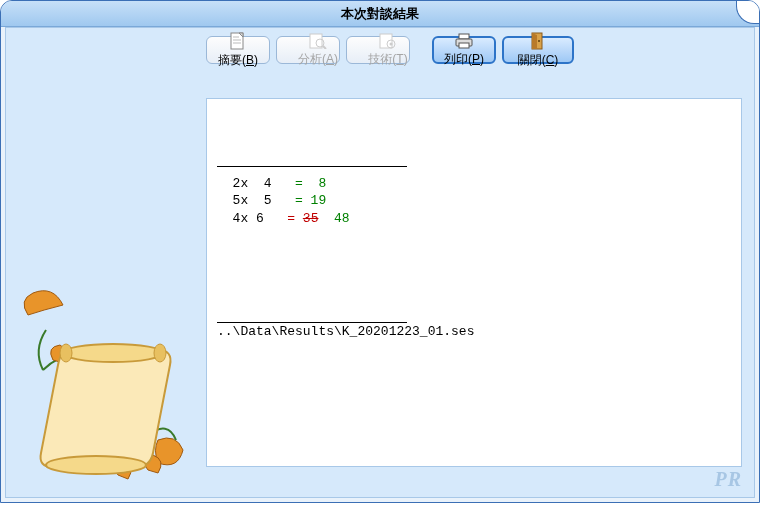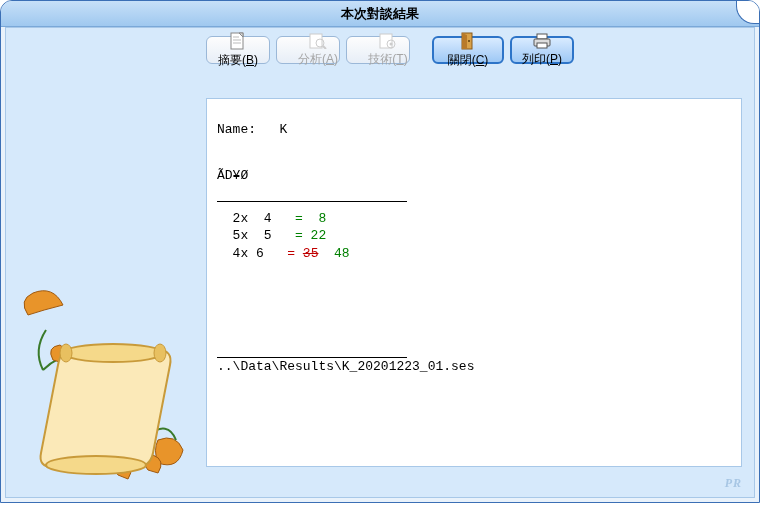--- a/index.html
+++ b/index.html
@@ -126,21 +126,21 @@
     height: 220px;
     pointer-events: none;
   }
   .pr-mark {
     position: absolute;
     right: 12px;
     bottom: 6px;
     color: #a7c6e4;
     font-weight: bold;
     font-style: italic;
-    font-size: 12px;
+    font-size: 20px;
     letter-spacing: 1px;
     font-family: Georgia, serif;
   }
   .corner-notch {
     position: absolute;
     top: -1px; right: -1px;
     width: 24px; height: 24px;
     background: #fff;
     border-bottom-left-radius: 18px;
     border-left: 1px solid #3b6fb5;
@@ -185,52 +185,50 @@
           <div class="ico">
             <svg width="18" height="16">
                 <rect x="1" y="1" width="12" height="14" fill="#fff" stroke="#ccc"></rect>
                 <circle cx="12" cy="11" r="4" fill="none" stroke="#ccc"></circle>
                 <circle cx="12" cy="11" r="1.5" fill="#ccc"></circle>
               </svg>
           </div>
           <div class="lbl"><span>技術</span>(<span class="ul">T</span>)</div>
         </div>
         <div class="filler"></div>
+        <div class="tool-btn primary-blue">
+          <div class="ico">
+            <svg width="18" height="16">
+                <rect x="4" y="1" width="10" height="5" fill="#fff" stroke="#555"></rect>
+                <rect x="1" y="6" width="16" height="7" rx="1" fill="#ddd" stroke="#555"></rect>
+                <rect x="4" y="10" width="10" height="5" fill="#fff" stroke="#555"></rect>
+              </svg>
+          </div>
+          <div class="lbl"><span>列印</span>(<span class="ul">P</span>)</div>
+        </div>
         <div class="tool-btn primary-blue" style="width:72px">
           <div class="ico">
             <svg width="18" height="18">
                 <rect x="3" y="1" width="10" height="16" fill="#d9a24a" stroke="#8a5a1a"></rect>
                 <polygon points="3,1 8,3 8,17 3,17" fill="#b87a2a"></polygon>
                 <circle cx="10" cy="9" r="1" fill="#5a3a0a"></circle>
               </svg>
           </div>
           <div class="lbl"><span>關閉</span>(<span class="ul">C</span>)</div>
         </div>
-        <div class="tool-btn primary-blue">
-          <div class="ico">
-            <svg width="18" height="16">
-                <rect x="4" y="1" width="10" height="5" fill="#fff" stroke="#555"></rect>
-                <rect x="1" y="6" width="16" height="7" rx="1" fill="#ddd" stroke="#555"></rect>
-                <rect x="4" y="10" width="10" height="5" fill="#fff" stroke="#555"></rect>
-              </svg>
-          </div>
-          <div class="lbl"><span>列印</span>(<span class="ul">P</span>)</div>
-        </div>
       </div>
 
       <div class="content-panel">
         <div class="content-inner">
           <div style="height:10px"></div>
-          <div class="row"><span>Name:</span>   <span>K</span></div>
           <div style="height:28px"></div>
-          <div class="row"><span>ÃD¥Ø</span></div>
           <span class="hr-line"></span>
           <div style="height:8px"></div>
           <div class="row"><span>  2x  4   </span><span class="green">=  8</span></div>
-          <div class="row"><span>  5x  5   </span><span class="green">= 22</span></div>
+          <div class="row"><span>  5x  5   </span><span class="green">= 19</span></div>
           <div class="row"><span>  4x 6   </span><span class="red">= </span><span class="red strike">35</span><span class="green">  48</span></div>
           <div style="height:78px"></div>
           <span class="hr-line" style="width:190px"></span>
           <div class="row">..\Data\Results\K_20201223_01.ses</div>
           <div style="height:200px"></div>
         </div>
       </div>
 
       <svg class="sidebar-art" viewBox="0 0 195 220">
         <path d="M20 40 Q 10 25 25 18 Q 45 10 55 30 Q 35 35 20 40 Z" fill="#e8942a" stroke="#a05a10" stroke-width="1"></path>

